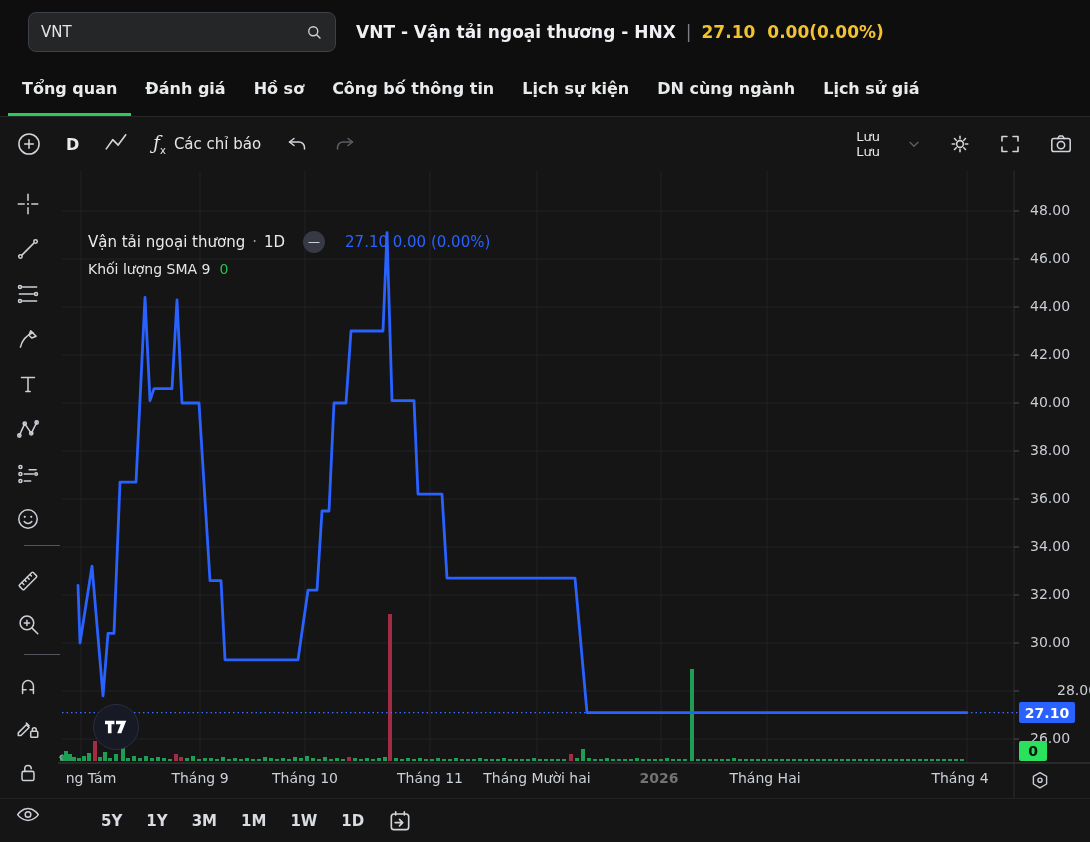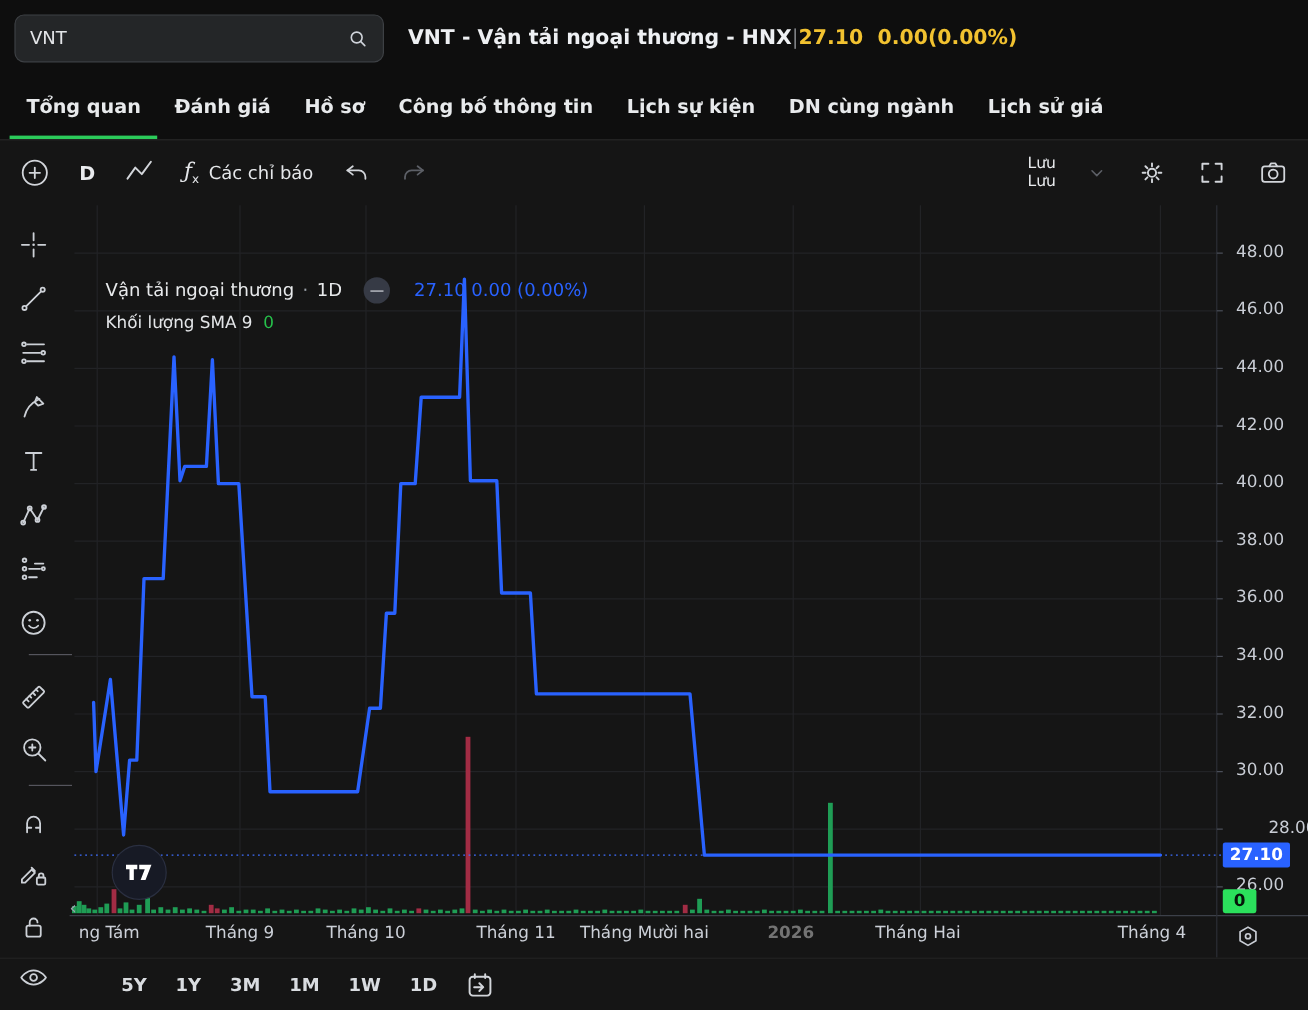--- a/index.html
+++ b/index.html
@@ -1,22 +1,22 @@
 <!DOCTYPE html>
 <html><head>
 <meta charset="utf-8">
 <style>
   html,body{margin:0;padding:0;background:#0e0e0e;width:1090px;height:842px;overflow:hidden;
     font-family:"DejaVu Sans",sans-serif;color:#e6e8ea;-webkit-font-smoothing:antialiased;}
-  .topbar{height:64px;display:flex;align-items:center;padding-left:12px;box-sizing:border-box;}
+  .topbar{height:64px;display:flex;align-items:center;padding-left:28px;box-sizing:border-box;}
   .search{width:308px;height:40px;background:#242628;border:1px solid #3d4044;border-radius:8px;
     display:flex;align-items:center;justify-content:space-between;padding:0 12px;box-sizing:border-box;
     font-size:15px;color:#e3e5e8;}
   .search svg{flex:0 0 auto;}
-  .title{margin-left:20px;font-size:17px;font-weight:700;color:#eef0f3;display:flex;align-items:center;gap:0;white-space:nowrap;}
+  .title{margin-left:20px;font-size:17px;font-weight:700;color:#eef0f3;display:flex;align-items:center;gap:10px;white-space:nowrap;}
   .title .sep{color:#7d7f83;font-weight:400;}
   .quote{color:#f2c230;display:flex;gap:12px;}
   .tabbar{height:52px;display:flex;align-items:stretch;padding-left:8px;}
   .tab{display:flex;align-items:center;padding:0 14px;font-size:16px;color:#e8eaec;
     border-bottom:3px solid transparent;cursor:pointer;white-space:nowrap;font-weight:bold;}
   .tab.active{border-bottom-color:#2bcb5a;}
   .chart-panel{position:relative;height:726px;background:#151515;border-top:1px solid #272727;}
   #chart{position:absolute;left:0;top:0;}
   .ctoolbar{position:absolute;top:0;left:0;right:0;height:54px;display:flex;align-items:center;
     justify-content:space-between;padding:0 16px;box-sizing:border-box;z-index:5;}

